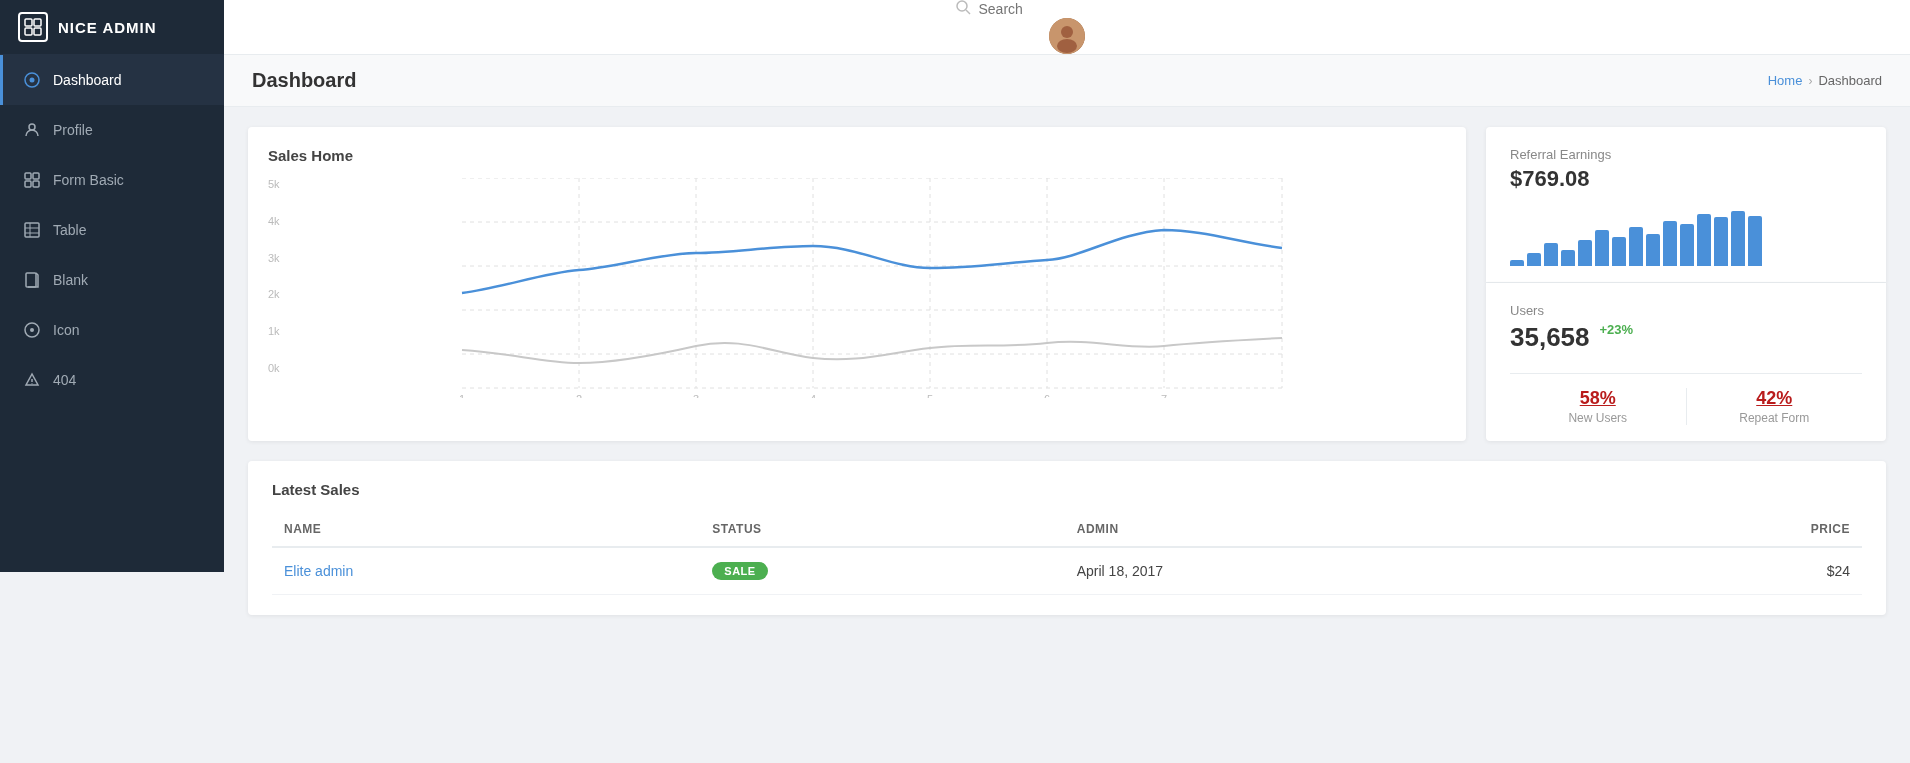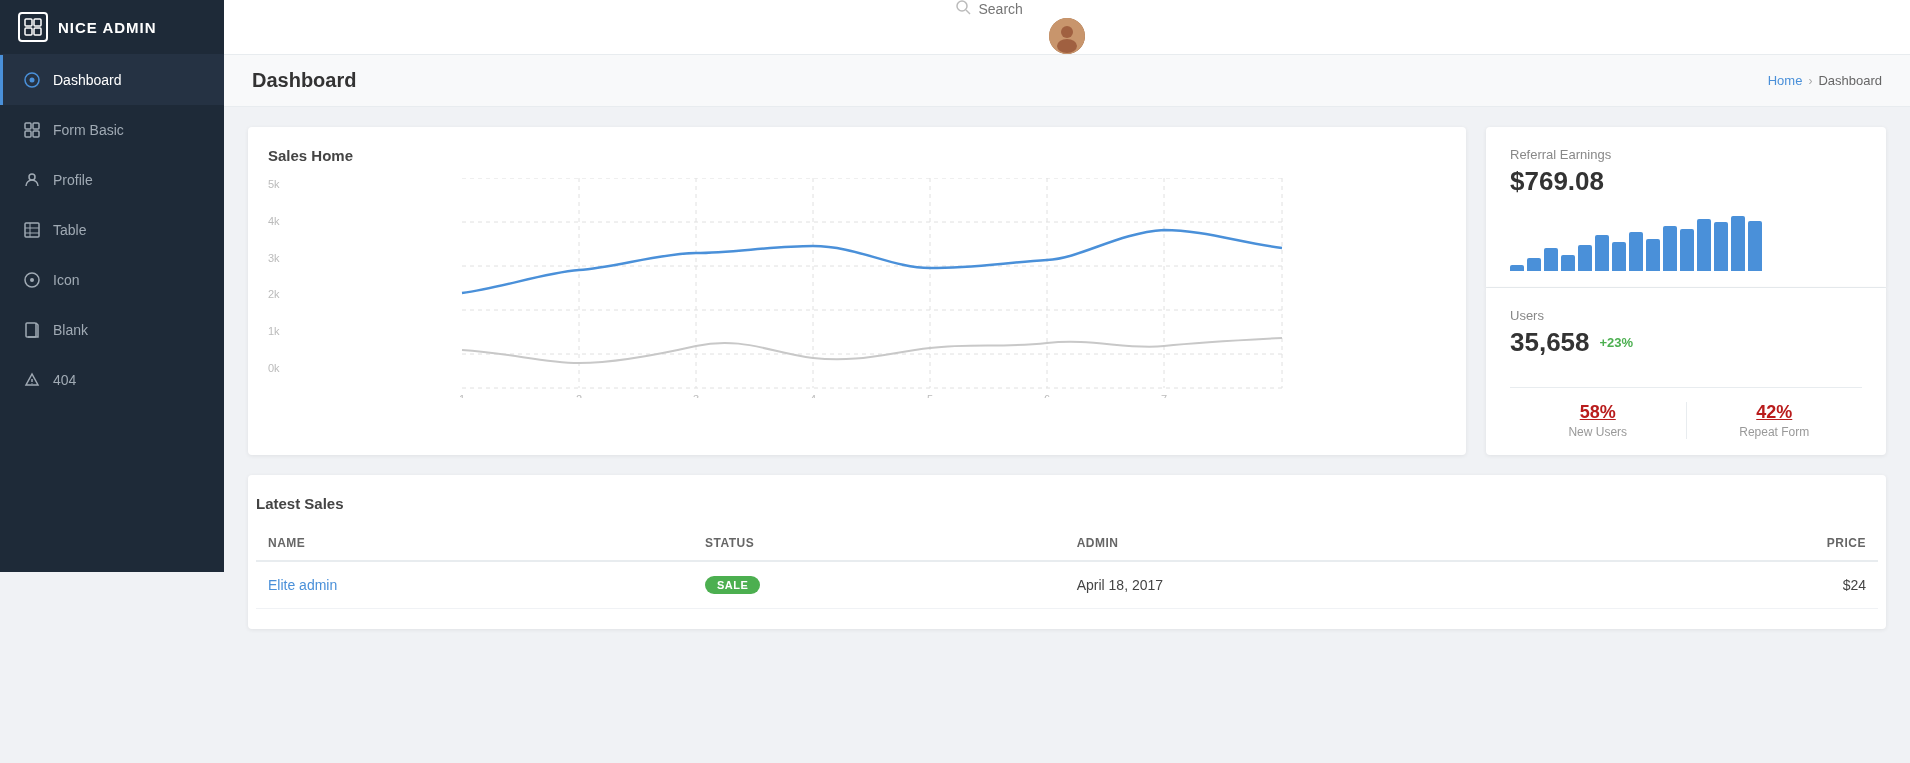--- a/index.html
+++ b/index.html
@@ -142,21 +142,21 @@
 
     
     .referral-card {
       background: #fff;
       border-radius: 4px 4px 0 0;
       box-shadow: 0 1px 4px rgba(0,0,0,0.07);
       padding: 20px 24px 16px;
       border-bottom: 1px solid #e8ecef;
     }
     .referral-label { font-size: 13px; color: #888; margin-bottom: 4px; }
-    .referral-amount { font-size: 26px; font-weight: 700; color: #333; margin-bottom: 14px; }
+    .referral-amount { font-size: 22px; font-weight: 700; color: #333; margin-bottom: 14px; }
 
     
     .bar-chart-area {
       display: flex;
       align-items: flex-end;
       height: 60px;
       gap: 3px;
     }
     .bar {
       background: #4a90d9;
@@ -166,40 +166,40 @@
     }
 
     
     .users-card {
       background: #fff;
       border-radius: 0 0 4px 4px;
       box-shadow: 0 1px 4px rgba(0,0,0,0.07);
       padding: 20px 24px 16px;
     }
     .users-label { font-size: 13px; color: #888; margin-bottom: 4px; }
-    .users-count-row { display: flex; align-items: center; gap: 10px; margin-bottom: 29px; }
+    .users-count-row { display: flex; align-items: flex-start; gap: 10px; margin-bottom: 20px; }
     .users-count { font-size: 26px; font-weight: 700; color: #333; }
     .users-change { color: #4CAF50; font-size: 13px; font-weight: 600; }
     .users-split {
       display: flex;
       border-top: 1px solid #e8ecef;
       padding-top: 14px;
     }
     .users-split-item {
       flex: 1;
       text-align: center;
     }
     .users-split-item + .users-split-item {
       border-left: 1px solid #e8ecef;
     }
     .split-pct { font-size: 18px; font-weight: 700; color: #b91c1c; text-decoration: underline; }
     .split-label { font-size: 12px; color: #999; margin-top: 2px; }
 
     
-    .latest-sales-card { background: #fff; border-radius: 4px; box-shadow: 0 1px 4px rgba(0,0,0,0.07); padding: 20px 8px; }
+    .latest-sales-card { background: #fff; border-radius: 4px; box-shadow: 0 1px 4px rgba(0,0,0,0.07); padding: 20px 24px; }
     .sales-table { width: 100%; border-collapse: collapse; margin-top: 14px; }
     .sales-table th {
       text-align: left;
       padding: 10px 12px;
       font-size: 12px;
       font-weight: 700;
       color: #666;
       border-bottom: 2px solid #e8ecef;
       letter-spacing: 0.5px;
     }
@@ -253,69 +253,69 @@
           <circle cx="8" cy="8" r="7" stroke="#4a90d9" stroke-width="1.5"></circle>
           <circle cx="8" cy="8" r="2.5" fill="#4a90d9"></circle>
         </svg>
       </span>
       <span>Dashboard</span>
     </div>
 
     <div class="nav-item">
       <span class="nav-icon">
         <svg width="16" height="16" viewBox="0 0 16 16" fill="none">
+          <circle cx="8" cy="5" r="3" stroke="#a0aab4" stroke-width="1.5"></circle>
+          <path d="M2 14c0-3.314 2.686-6 6-6s6 2.686 6 6" stroke="#a0aab4" stroke-width="1.5"></path>
+        </svg>
+      </span>
+      <span>Profile</span>
+    </div>
+
+    <div class="nav-item">
+      <span class="nav-icon">
+        <svg width="16" height="16" viewBox="0 0 16 16" fill="none">
           <rect x="1" y="1" width="6" height="6" rx="1" stroke="#a0aab4" stroke-width="1.5"></rect>
           <rect x="9" y="1" width="6" height="6" rx="1" stroke="#a0aab4" stroke-width="1.5"></rect>
           <rect x="1" y="9" width="6" height="6" rx="1" stroke="#a0aab4" stroke-width="1.5"></rect>
           <rect x="9" y="9" width="6" height="6" rx="1" stroke="#a0aab4" stroke-width="1.5"></rect>
         </svg>
       </span>
       <span>Form Basic</span>
     </div>
 
     <div class="nav-item">
       <span class="nav-icon">
         <svg width="16" height="16" viewBox="0 0 16 16" fill="none">
-          <circle cx="8" cy="5" r="3" stroke="#a0aab4" stroke-width="1.5"></circle>
-          <path d="M2 14c0-3.314 2.686-6 6-6s6 2.686 6 6" stroke="#a0aab4" stroke-width="1.5"></path>
-        </svg>
-      </span>
-      <span>Profile</span>
-    </div>
-
-    <div class="nav-item">
-      <span class="nav-icon">
-        <svg width="16" height="16" viewBox="0 0 16 16" fill="none">
           <rect x="1" y="1" width="14" height="14" rx="1" stroke="#a0aab4" stroke-width="1.5"></rect>
           <line x1="1" y1="6" x2="15" y2="6" stroke="#a0aab4" stroke-width="1"></line>
           <line x1="1" y1="11" x2="15" y2="11" stroke="#a0aab4" stroke-width="1"></line>
           <line x1="6" y1="1" x2="6" y2="15" stroke="#a0aab4" stroke-width="1"></line>
         </svg>
       </span>
       <span>Table</span>
     </div>
 
     <div class="nav-item">
       <span class="nav-icon">
         <svg width="16" height="16" viewBox="0 0 16 16" fill="none">
+          <rect x="2" y="1" width="10" height="14" rx="1" stroke="#a0aab4" stroke-width="1.5"></rect>
+          <path d="M12 1l2 2v12H4" stroke="#a0aab4" stroke-width="1.5"></path>
+        </svg>
+      </span>
+      <span>Blank</span>
+    </div>
+
+    <div class="nav-item">
+      <span class="nav-icon">
+        <svg width="16" height="16" viewBox="0 0 16 16" fill="none">
           <circle cx="8" cy="8" r="7" stroke="#a0aab4" stroke-width="1.5"></circle>
           <circle cx="8" cy="8" r="2" fill="#a0aab4"></circle>
         </svg>
       </span>
       <span>Icon</span>
-    </div>
-
-    <div class="nav-item">
-      <span class="nav-icon">
-        <svg width="16" height="16" viewBox="0 0 16 16" fill="none">
-          <rect x="2" y="1" width="10" height="14" rx="1" stroke="#a0aab4" stroke-width="1.5"></rect>
-          <path d="M12 1l2 2v12H4" stroke="#a0aab4" stroke-width="1.5"></path>
-        </svg>
-      </span>
-      <span>Blank</span>
     </div>
 
     <div class="nav-item">
       <span class="nav-icon">
         <svg width="16" height="16" viewBox="0 0 16 16" fill="none">
           <path d="M8 2L2 13h12L8 2z" stroke="#a0aab4" stroke-width="1.5"></path>
           <line x1="8" y1="7" x2="8" y2="10" stroke="#a0aab4" stroke-width="1.5"></line>
           <circle cx="8" cy="11.5" r="0.5" fill="#a0aab4"></circle>
         </svg>
       </span>

